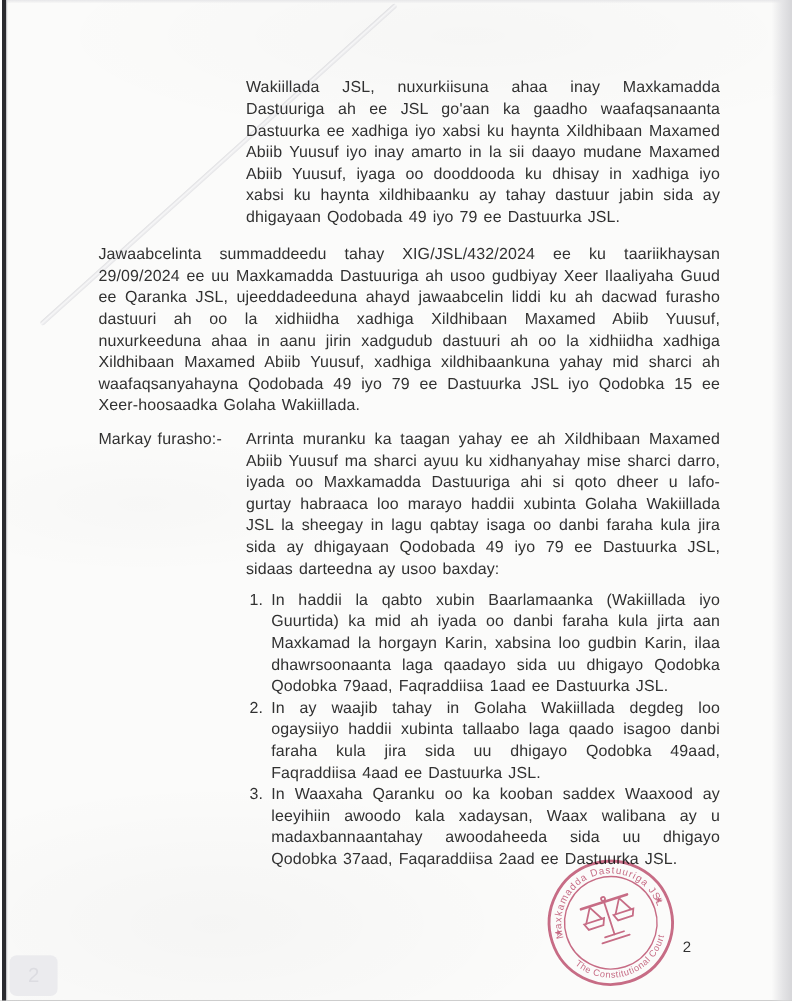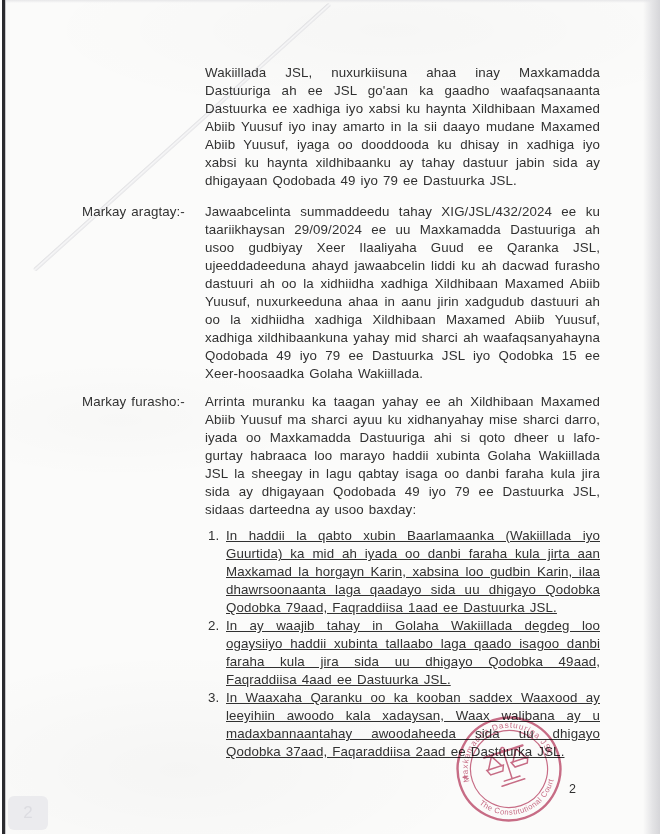--- a/index.html
+++ b/index.html
@@ -31,21 +31,21 @@
   .section { display:flex;justify-content:flex-end; }
   .sec-intro  { margin-bottom:13px; }
   .sec-aragtay { margin-bottom:10px; }
   .sec-deristay { margin-bottom:8px; }
   .sec-label { width:123px; flex:none; }
   .sec-text  { flex:1; text-align:justify; }
 
   .olist { margin-left:126px; }
   .li { display:flex; }
   .li-num { width:18px; flex:none; }
-  .li-text { flex:1; text-align:justify;text-decoration:underline; }
+  .li-text { flex:1; text-align:justify; }
 
   .page-number { position:absolute; left:569px; top:782px; font-size:12.5px; }
 
   .stamp { position:absolute; left:454px; top:714px; width:110px; height:110px;
     transform:rotate(-18deg); mix-blend-mode:multiply; opacity:.82; }
   .stamp * { vector-effect:non-scaling-stroke; }
 </style>
 </head>
 <body>
 
@@ -57,21 +57,20 @@
   <div class="right-edge"></div>
 
   <div class="content">
 
     <div class="section sec-intro">
       <div class="sec-label"></div>
       <div class="sec-text">Wakiillada JSL, nuxurkiisuna ahaa inay Maxkamadda Dastuuriga ah ee JSL go'aan ka gaadho waafaqsanaanta Dastuurka ee xadhiga iyo xabsi ku haynta Xildhibaan Maxamed Abiib Yuusuf iyo inay amarto in la sii daayo mudane Maxamed Abiib Yuusuf, iyaga oo dooddooda ku dhisay in xadhiga iyo xabsi ku haynta xildhibaanku ay tahay dastuur jabin sida ay dhigayaan Qodobada 49 iyo 79 ee Dastuurka JSL.</div>
     </div>
 
     <div class="section sec-aragtay">
-      <div class="sec-label">Markay aragtay:-</div>
       <div class="sec-text">Jawaabcelinta summaddeedu tahay XIG/JSL/432/2024 ee ku taariikhaysan 29/09/2024 ee uu Maxkamadda Dastuuriga ah usoo gudbiyay Xeer Ilaaliyaha Guud ee Qaranka JSL, ujeeddadeeduna ahayd jawaabcelin liddi ku ah dacwad furasho dastuuri ah oo la xidhiidha xadhiga Xildhibaan Maxamed Abiib Yuusuf, nuxurkeeduna ahaa in aanu jirin xadgudub dastuuri ah oo la xidhiidha xadhiga Xildhibaan Maxamed Abiib Yuusuf, xadhiga xildhibaankuna yahay mid sharci ah waafaqsanyahayna Qodobada 49 iyo 79 ee Dastuurka JSL iyo Qodobka 15 ee Xeer-hoosaadka Golaha Wakiillada.</div>
     </div>
 
     <div class="section sec-deristay">
       <div class="sec-label">Markay furasho:-</div>
       <div class="sec-text">Arrinta muranku ka taagan yahay ee ah Xildhibaan Maxamed Abiib Yuusuf ma sharci ayuu ku xidhanyahay mise sharci darro, iyada oo Maxkamadda Dastuuriga ahi si qoto dheer u lafo-gurtay habraaca loo marayo haddii xubinta Golaha Wakiillada JSL la sheegay in lagu qabtay isaga oo danbi faraha kula jira sida ay dhigayaan Qodobada 49 iyo 79 ee Dastuurka JSL, sidaas darteedna ay usoo baxday:</div>
     </div>
 
     <div class="olist">
       <div class="li">

